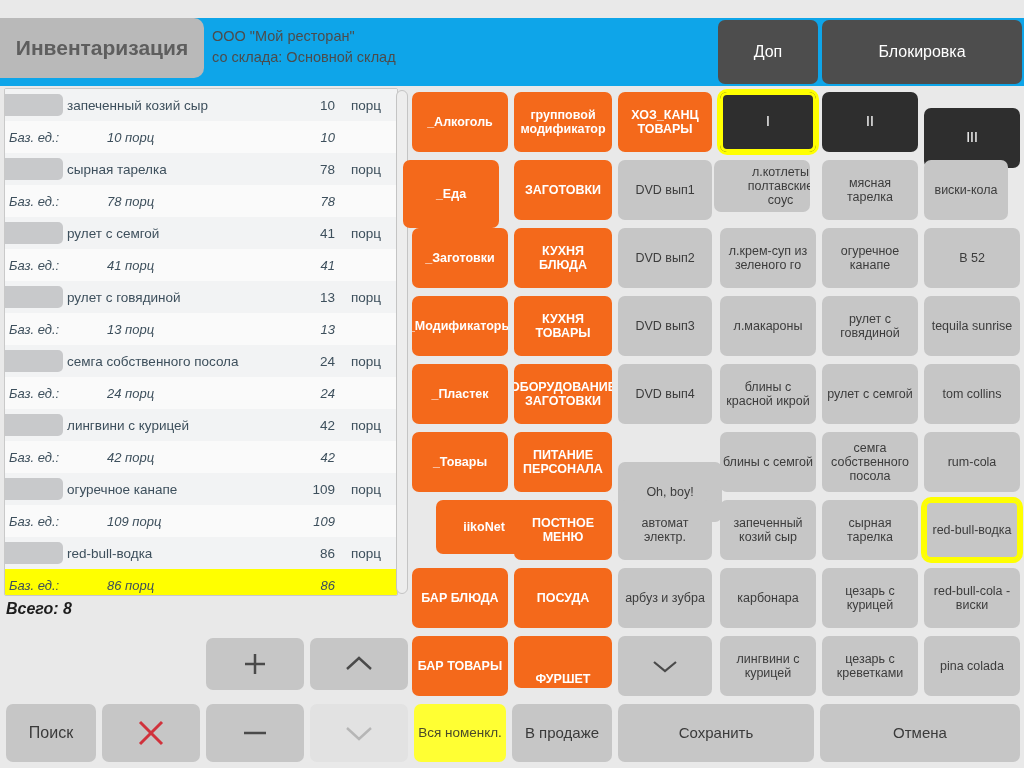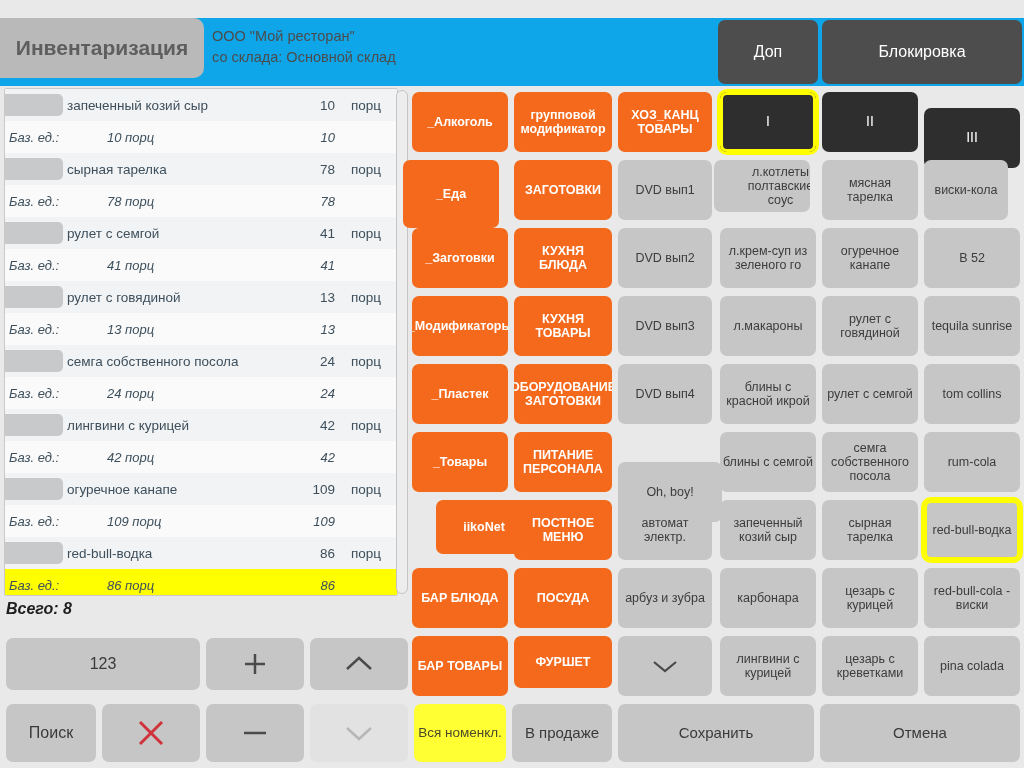--- a/index.html
+++ b/index.html
@@ -246,21 +246,20 @@
       <div class="row base hl">
         <span class="b-label">Баз. ед.:</span>
         <span class="b-val">86 порц</span>
         <span class="b-qty">86</span>
         <span class="b-pad"></span>
       </div>
     </div>
   <div class="scrolltrack"></div>
   <div class="total">Всего: 8</div>
 
-  <div class="kbtn" style="left:6px; top:638px; width:194px; height:52px;">123</div>
   <div class="kbtn" style="left:206px; top:638px; width:98px; height:52px;">
     <svg class="svg-ico" width="32" height="32" viewBox="0 0 32 32">
       <line x1="6" y1="16" x2="26" y2="16" stroke="#4a4a4a" stroke-width="2.5"></line>
       <line x1="16" y1="6" x2="16" y2="26" stroke="#4a4a4a" stroke-width="2.5"></line>
     </svg>
   </div>
   <div class="kbtn" style="left:310px; top:638px; width:98px; height:52px;">
     <svg class="svg-ico" width="34" height="22" viewBox="0 0 34 22">
       <polyline points="5,16 17,5 29,16" fill="none" stroke="#4a4a4a" stroke-width="2.4"></polyline>
     </svg>
@@ -329,21 +328,21 @@
       </div>
       <div class="gbtn orange" style="left: 514px; top: 432px; width: 98px; height: 60px;">
         <span>ПИТАНИЕ ПЕРСОНАЛА</span>
       </div>
       <div class="gbtn orange" style="left: 514px; top: 500px; width: 98px; height: 60px;">
         <span>ПОСТНОЕ МЕНЮ</span>
       </div>
       <div class="gbtn orange" style="left: 514px; top: 568px; width: 98px; height: 60px;">
         <span>ПОСУДА</span>
       </div>
-      <div class="gbtn orange" style="left: 514px; top: 636px; width: 98px; height: 52px;">
+      <div class="gbtn orange" style="left: 514px; top: 636px; width: 98px; height: 52px; align-items: flex-end;">
         <span>ФУРШЕТ</span>
       </div>
       <div class="gbtn orange" style="left: 618px; top: 92px; width: 94px; height: 60px;">
         <span>ХОЗ_КАНЦ ТОВАРЫ</span>
       </div>
       <div class="gbtn gray" style="left: 618px; top: 160px; width: 94px; height: 60px;">
         <span>DVD вып1</span>
       </div>
       <div class="gbtn gray" style="left: 618px; top: 228px; width: 94px; height: 60px;">
         <span>DVD вып2</span>

